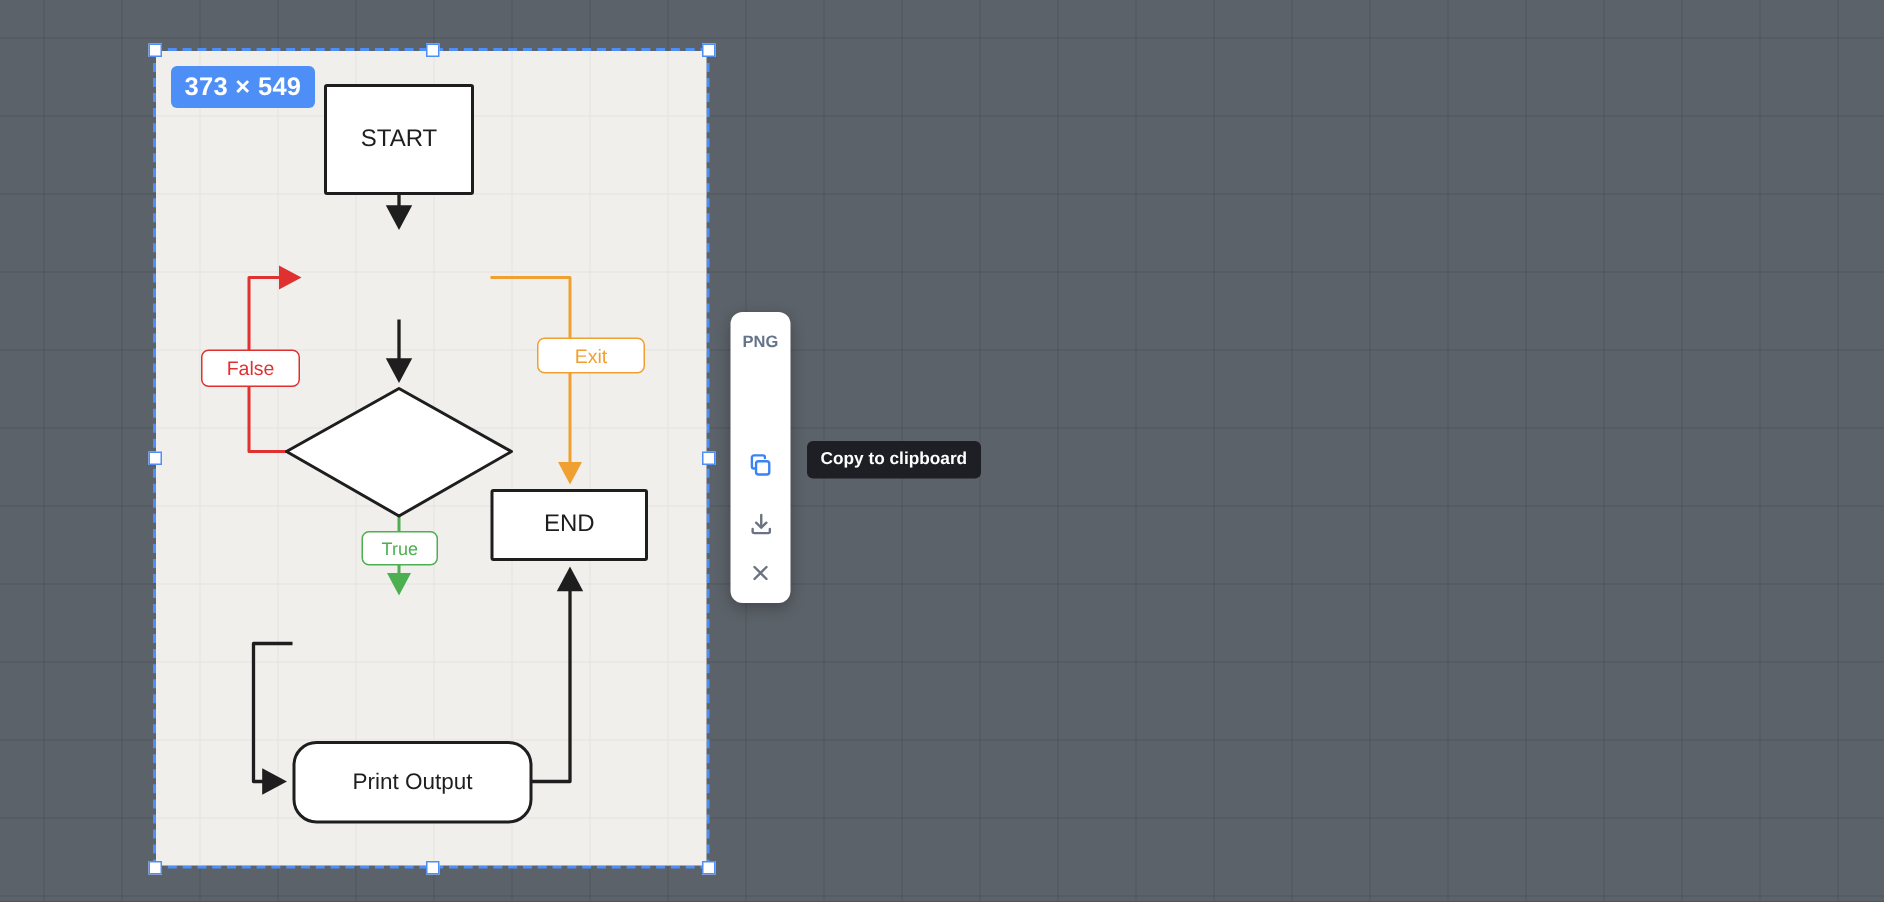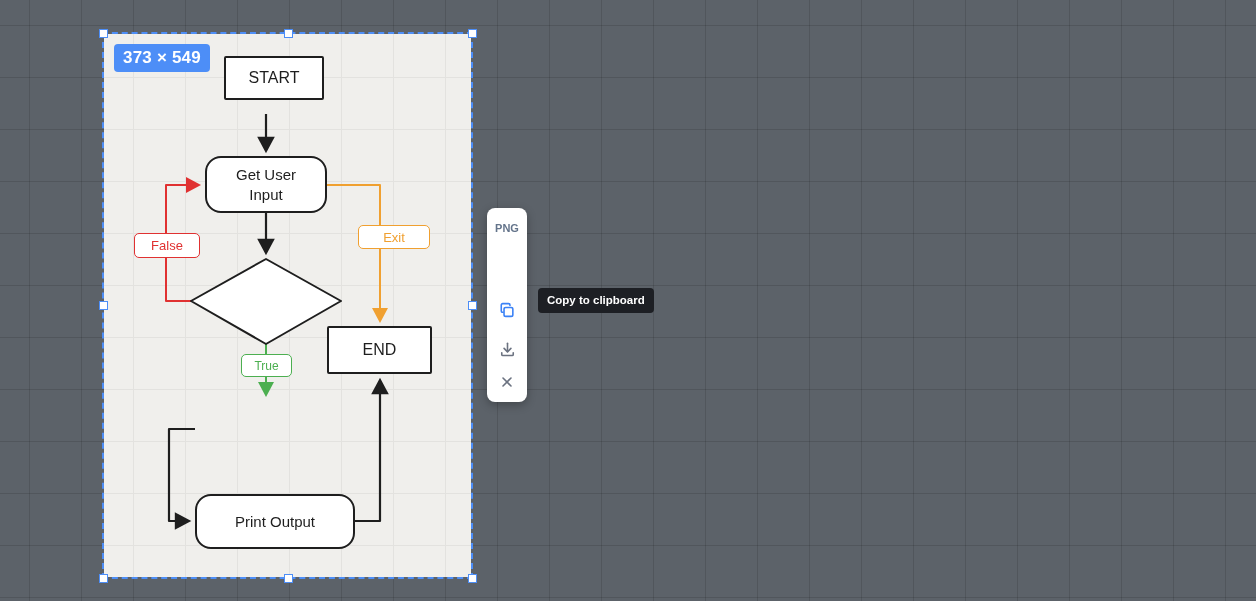--- a/index.html
+++ b/index.html
@@ -55,21 +55,21 @@
                          border:none; background:transparent; cursor:pointer;
                          font-family:"Liberation Sans", sans-serif; }
   .btn-png { top:10px; width:40px; height:20px; font-size:11px; font-weight:700; color:#64748b; }
   .btn-jpg { top:42px; width:35px; height:30px; border-radius:6px; background:#3b82f6;
              color:#fff; font-size:11px; font-weight:700; }
   .btn-copy { top:86px; width:35px; height:32px; border-radius:6px; background:#dbeafe; }
   .btn-download { top:128px; width:32px; height:26px; }
   .btn-close { top:162px; width:32px; height:24px; }
 
   
-  .tooltip { position:absolute; left:538px; top:288px; height:25px; line-height:25px;
+  .tooltip { position:absolute; left:538px; top:294px; height:25px; line-height:25px;
              padding:0 9px; background:#1d1f24; color:#fff; font-size:11.5px; font-weight:700;
              border-radius:4px; white-space:nowrap; z-index:60; }
 </style>
 </head>
 <body>
 
 <div class="screen">
 
   <div class="selection">
     <div class="canvas-area">
@@ -99,23 +99,22 @@
           <path d="M87,267 H62 V151 H94" stroke="#e03131" stroke-width="2" marker-end="url(#ah-red)"></path>
 
           <path d="M223,151 H276 V286" stroke="#f0a030" stroke-width="2" marker-end="url(#ah-orange)"></path>
 
           <path d="M162,310 V360" stroke="#4caf50" stroke-width="2" marker-end="url(#ah-green)"></path>
 
           <polygon points="162,225 237,267 162,310 87,267" fill="#ffffff" stroke="#1e1e1e" stroke-width="2"></polygon>
         </g>
       </svg>
 
-      <div class="node sharp" style="left:120px; top:22px; width:100px; height:44px;">START</div>
+      <div class="node sharp" style="left:112px; top:22px; width:100px; height:74px;">START</div>
 
-      <div class="node round" style="left:101px; top:122px; width:122px; height:57px; padding:0 14px;">Get User Input</div>
 
 
       <div class="node sharp" style="left:223px; top:292px; width:105px; height:48px;">END</div>
 
 
       <div class="node round" style="left:91px; top:460px; width:160px; height:55px;">Print Output</div>
 
       <div class="edge-label false">False</div>
       <div class="edge-label exit">Exit</div>
       <div class="edge-label true">True</div>

